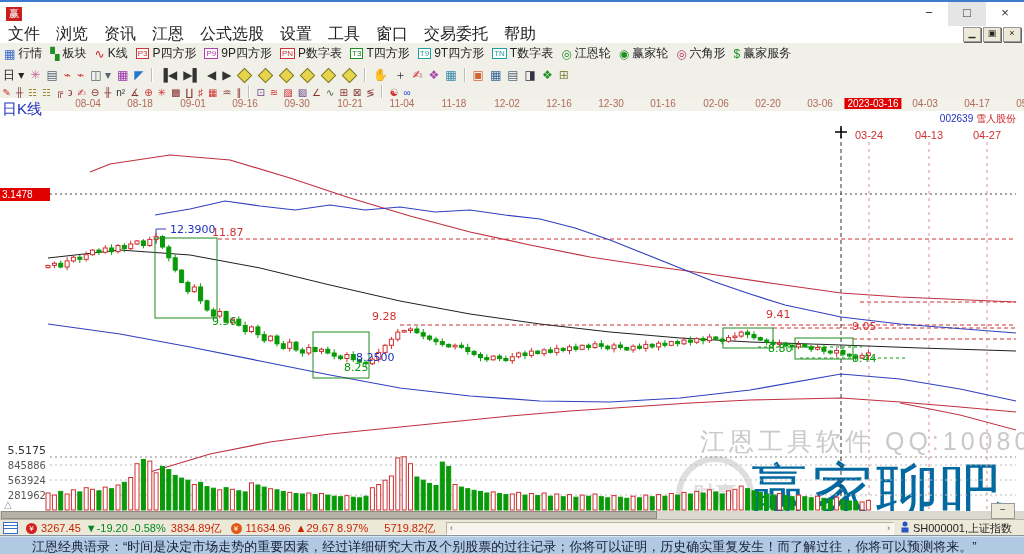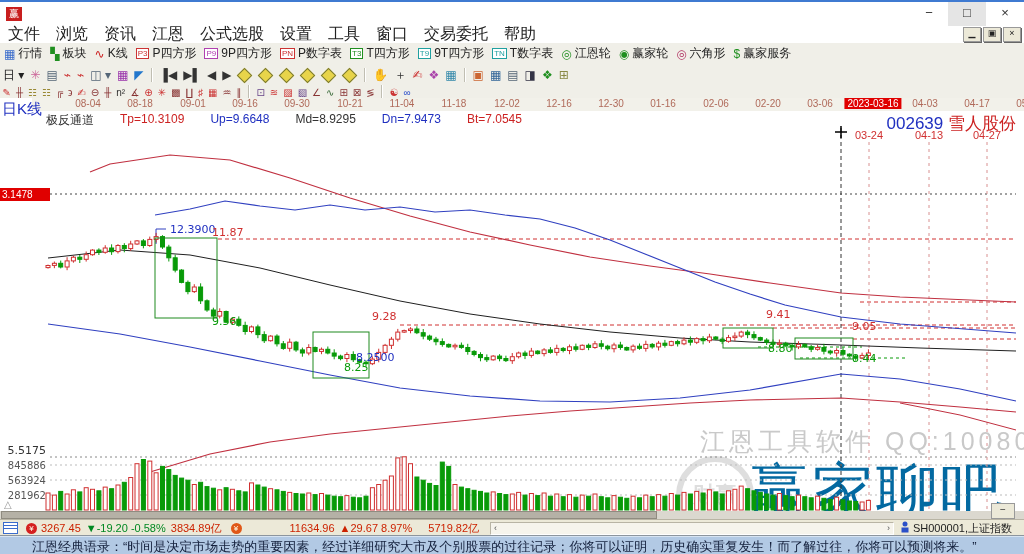--- a/index.html
+++ b/index.html
@@ -33,21 +33,21 @@
   
   .chart-wrap{position:absolute;left:0;top:96px;width:1024px;height:421px;background:#fff;}
   .date-strip{position:absolute;left:0;top:0;width:100%;height:13px;background:#f2f1ea;z-index:2;margin-left:32px;}
   .date-label{position:absolute;top:0;transform:translateX(-50%);font-size:10px;color:#b06a5a;white-space:nowrap;}
   .date-label.hl{background:#e00000;color:#fff;padding:0 3px;}
   .chart-svg{position:absolute;left:0;top:0;z-index:1;}
   .overlay{position:absolute;z-index:2;}
   .pane-label{left:2px;top:2px;color:#2030c0;font-size:15px;}
   .ind-row{left:46px;top:14px;display:flex;font-size:12px;white-space:nowrap;}
   .ind-row span{margin-right:26px;}
-  .sym-row{right:8px;top:14px;font-size:17px;white-space:nowrap;}
+  .sym-row{right:8px;top:14px;font-size:10px;white-space:nowrap;}
   .fdate{position:absolute;top:31px;transform:translateX(-50%);color:#d03030;font-size:11px;z-index:2;}
   .price-badge{left:0;top:90px;width:48px;height:13px;background:#e00000;color:#fff;font-size:10px;line-height:13px;padding-left:2px;}
   .wm1{left:700px;top:327px;color:#c9c9c9;font-size:25px;letter-spacing:4px;z-index:0;white-space:nowrap;}
   .wm2{left:748px;top:352px;color:#0369a1;font-size:62px;font-weight:normal;letter-spacing:2px;z-index:0;white-space:nowrap;}
   .wm-circle{left:676px;top:358px;width:66px;height:66px;border:6px solid #dedede;border-radius:50%;
              color:#dedede;font-size:22px;font-weight:bold;display:flex;align-items:center;justify-content:center;z-index:0;}
   .hscroll{position:absolute;left:0;top:413px;width:100%;height:8px;background:#dbd8cf;z-index:3;}
   .hthumb{position:absolute;left:1px;top:0;width:656px;height:8px;background:#b5b1a6;border:1px solid #8f8b80;box-sizing:border-box;}
   .hminus{position:absolute;left:991px;top:-8px;width:22px;height:14px;background:#ece9d8;border:1px solid #999;
           font-size:10px;line-height:12px;text-align:center;color:#333;}
@@ -680,28 +680,20 @@
         <text x="46" y="467" fill="#555555" font-size="10" text-anchor="end" font-family="&quot;DejaVu Sans&quot;,sans-serif">845886</text>
         <text x="46" y="482" fill="#555555" font-size="10" text-anchor="end" font-family="&quot;DejaVu Sans&quot;,sans-serif">563924</text>
         <text x="46" y="497" fill="#555555" font-size="10" text-anchor="end" font-family="&quot;DejaVu Sans&quot;,sans-serif">281962</text>
       </svg>
 
     <div class="overlay wm1">江恩工具软件  QQ:100800360</div>
     <div class="overlay wm2">赢家聊吧</div>
     <div class="overlay wm-circle">财赢</div>
 
     <div class="overlay pane-label">日K线</div>
-    <div class="overlay ind-row">
-        <span style="color: rgb(51, 51, 51);">极反通道</span>
-        <span style="color: rgb(204, 34, 34);">Tp=10.3109</span>
-        <span style="color: rgb(32, 48, 192);">Up=9.6648</span>
-        <span style="color: rgb(51, 51, 51);">Md=8.9295</span>
-        <span style="color: rgb(32, 48, 192);">Dn=7.9473</span>
-        <span style="color: rgb(204, 34, 34);">Bt=7.0545</span>
-      </div>
     <div class="overlay sym-row">
       <span style="color:#2030c0">002639</span>
       <span style="color:#cc2222">雪人股份</span>
     </div>
     <div id="future-dates">
         <span class="fdate" style="left: 869px;">03-24</span>
         <span class="fdate" style="left: 929px;">04-13</span>
         <span class="fdate" style="left: 987px;">04-27</span>
       </div>
     <div class="overlay price-badge">3.1478</div>
@@ -711,21 +703,21 @@
       <div class="hthumb"></div>
       <div class="hminus">−</div>
     </div>
   </div>
 
   <div class="statusbar">
     <div class="sb-grid"></div>
     <div class="coin sh">¥</div>
     <div class="sb-parts" id="sh-parts"><span style="color: rgb(204, 34, 0);">3267.45</span><span style="color: rgb(0, 136, 34);">▼-19.20 -0.58%</span><span style="color: rgb(204, 34, 0);">3834.89亿</span></div>
     <div class="coin sz">¥</div>
-    <div class="sb-parts" id="sz-parts"><span style="color: rgb(204, 34, 0); margin-left: 44px;">11634.96</span><span style="color: rgb(204, 34, 0);">▲29.67 8.97%</span><span style="color: rgb(204, 34, 0); margin-left: 11px;">5719.82亿</span></div>
+    <div class="sb-parts" id="sz-parts"><span style="color: rgb(204, 34, 0);">11634.96</span><span style="color: rgb(204, 34, 0);">▲29.67 8.97%</span><span style="color: rgb(204, 34, 0); margin-left: 11px;">5719.82亿</span></div>
     <div class="ticker-track">
       <span>‹</span>
       <span>›</span>
     </div>
     <div class="sb-right">
       <svg width="10" height="12">
           <circle cx="5" cy="3" r="2.5" fill="#2b50c8"></circle>
           <rect x="1.5" y="6.5" width="7" height="5" fill="#2b50c8"></rect>
         </svg>
       <span>SH000001,上证指数</span>

